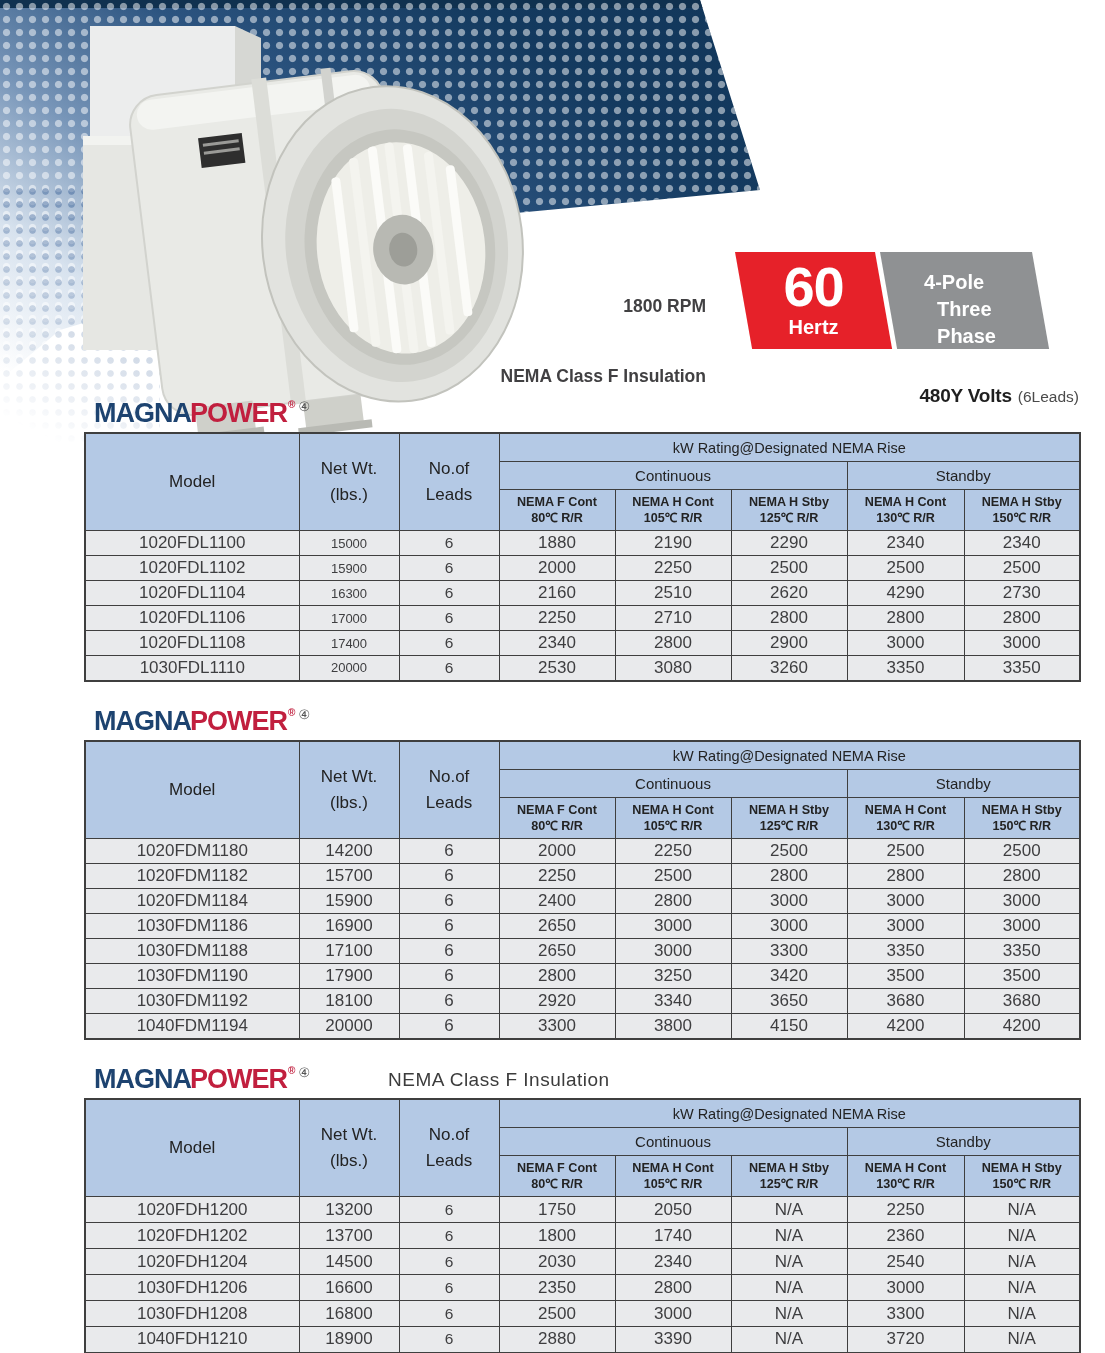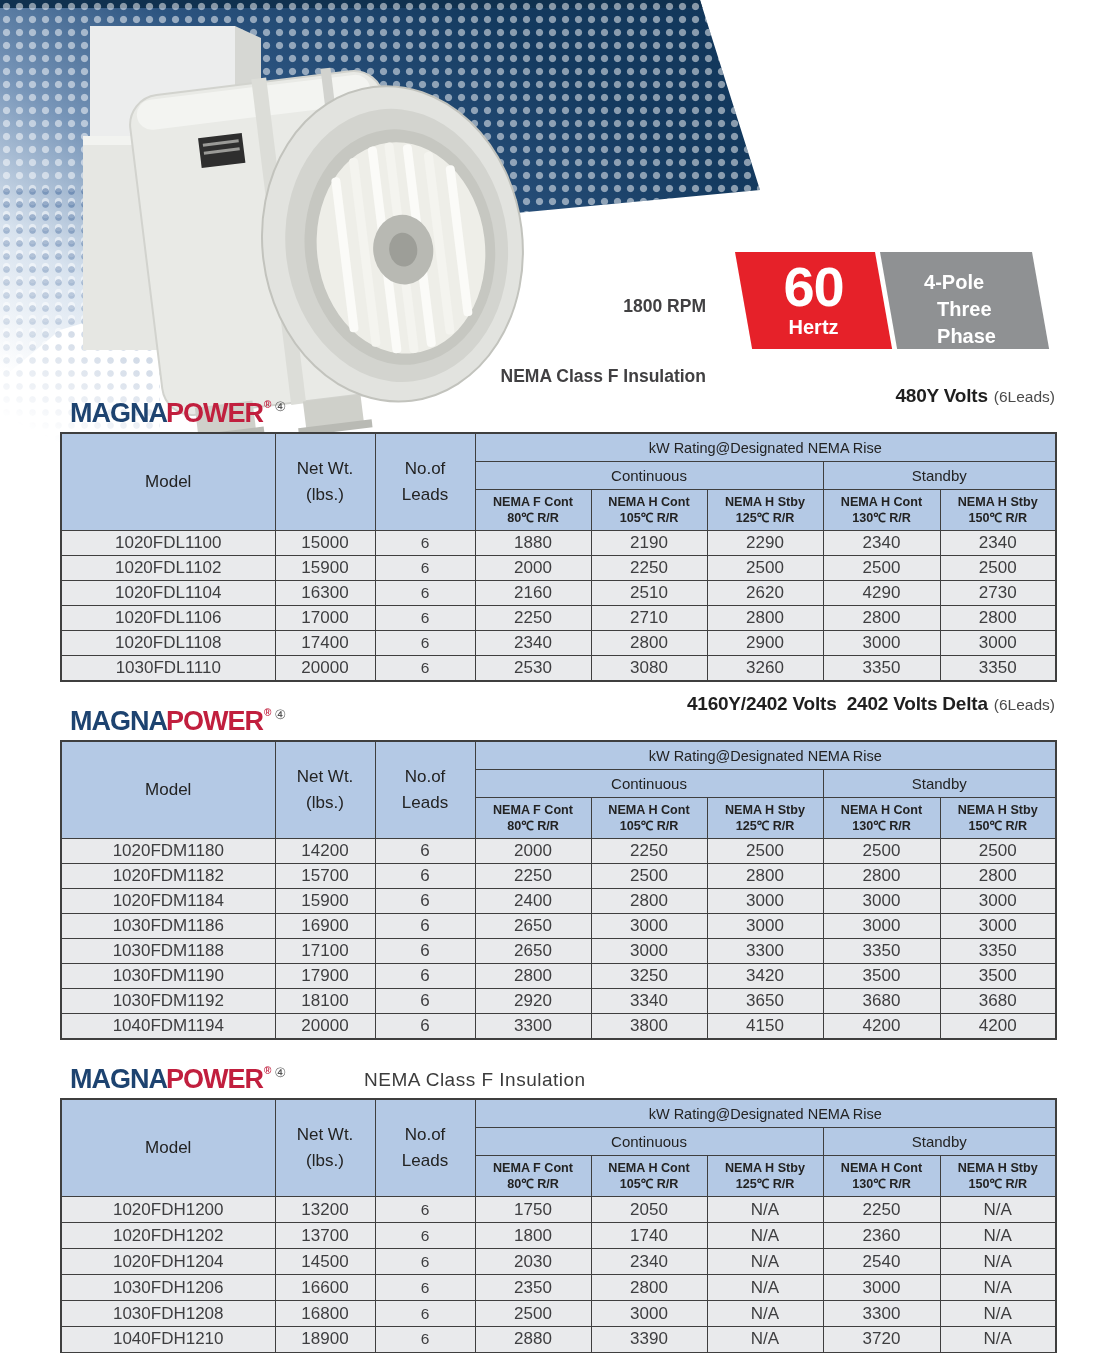--- a/index.html
+++ b/index.html
@@ -38,21 +38,21 @@
   .badge{position:absolute;top:252px;height:97px;z-index:2;transform:skewX(10deg);transform-origin:0 0;}
   .badge-inner{transform:skewX(-10deg);height:100%;color:#fff;}
   .badge-red{left:735px;width:140px;background:#e62129;}
   .badge-red .badge-inner{display:flex;flex-direction:column;align-items:center;justify-content:center;}
   .hz-val{font-size:56px;font-weight:800;line-height:.9;letter-spacing:-1px;}
   .hz-label{font-size:20px;font-weight:700;margin-top:3px;}
   .badge-gray{left:880px;width:152px;background:#8f9193;}
   .badge-gray .badge-inner{padding:17px 0 0 34px;font-size:20px;font-weight:700;line-height:27px;}
   .badge-gray .indent{padding-left:13px;}
   
-  .sec{position:absolute;left:60px;width:995px;z-index:2;}
+  .sec{position:absolute;left:84px;width:995px;z-index:2;}
   .sec1{top:390px;}
   .sec2{top:698px;}
   .sec3{top:1056px;}
   .sec-head{display:flex;align-items:flex-end;justify-content:space-between;padding:0 0 5px 0;height:37px;}
   .logo{display:flex;align-items:flex-start;font-weight:800;font-size:27px;letter-spacing:-1px;line-height:1;margin-left:10px;}
   .logo .magna{color:#1d4370;}
   .logo .power{color:#c11f3e;margin-left:-1px;}
   .logo .reg{font-size:10px;color:#c11f3e;margin-left:1px;}
   .logo .mark{font-size:13px;color:#555;margin-left:4px;font-weight:400;letter-spacing:0;}
   .extra-label{flex:1;text-align:left;padding:0 0 2px 78px;font-size:19px;color:#3c3c3c;font-weight:400;letter-spacing:.5px;}
@@ -64,21 +64,21 @@
   th,td{border:1px solid #3f3f3f;text-align:center;vertical-align:middle;padding:0;}
   thead th{background:#b4c9e5;color:#232323;font-weight:400;}
   .h-kw{font-size:14.5px;height:27px;margin-left:18px;}
   .h-mid{font-size:15px;height:27px;margin-left:36px;}
   .h-main{font-size:17px;line-height:1.55;}
   .h-sub{font-weight:700;font-size:12.6px;line-height:1.3;height:36px;padding:2px 0;}
   tbody td{background:#e9eaec;color:#3e3e40;font-size:17px;}
   .t1 tbody tr{height:25px;}
   .t2 tbody tr{height:25px;}
   .t3 tbody tr{height:26px;}
-  .t1 tbody td:nth-child(2){font-size:17px;}
+  .t1 tbody td:nth-child(2){font-size:13px;}
   .t1 tbody td:nth-child(3),.t3 tbody td:nth-child(3){font-size:15.5px;}
 </style>
 </head>
 <body>
 
 <div class="page">
 
   <div class="band"></div>
   <div class="band-fade"></div>
 
@@ -267,23 +267,20 @@
   </section>
 
   <section class="sec sec2">
     <div class="sec-head">
       <div class="logo">
         <span class="magna">MAGNA</span>
           <span class="power">POWER</span>
           <span class="reg">®</span>
           <span class="mark">④</span>
       </div>
-      <div class="sec-title-wrap">
-        <span class="sec-title">4160Y/2402 Volts  2402 Volts Delta</span><span class="sec-note">(6Leads)</span>
-      </div>
     </div>
     <table class="t2">
       <colgroup>
           <col style="width:214px">
           <col style="width:100px">
           <col style="width:100px">
           <col style="width:116px">
           <col style="width:116px">
           <col style="width:116px">
           <col style="width:117px">

